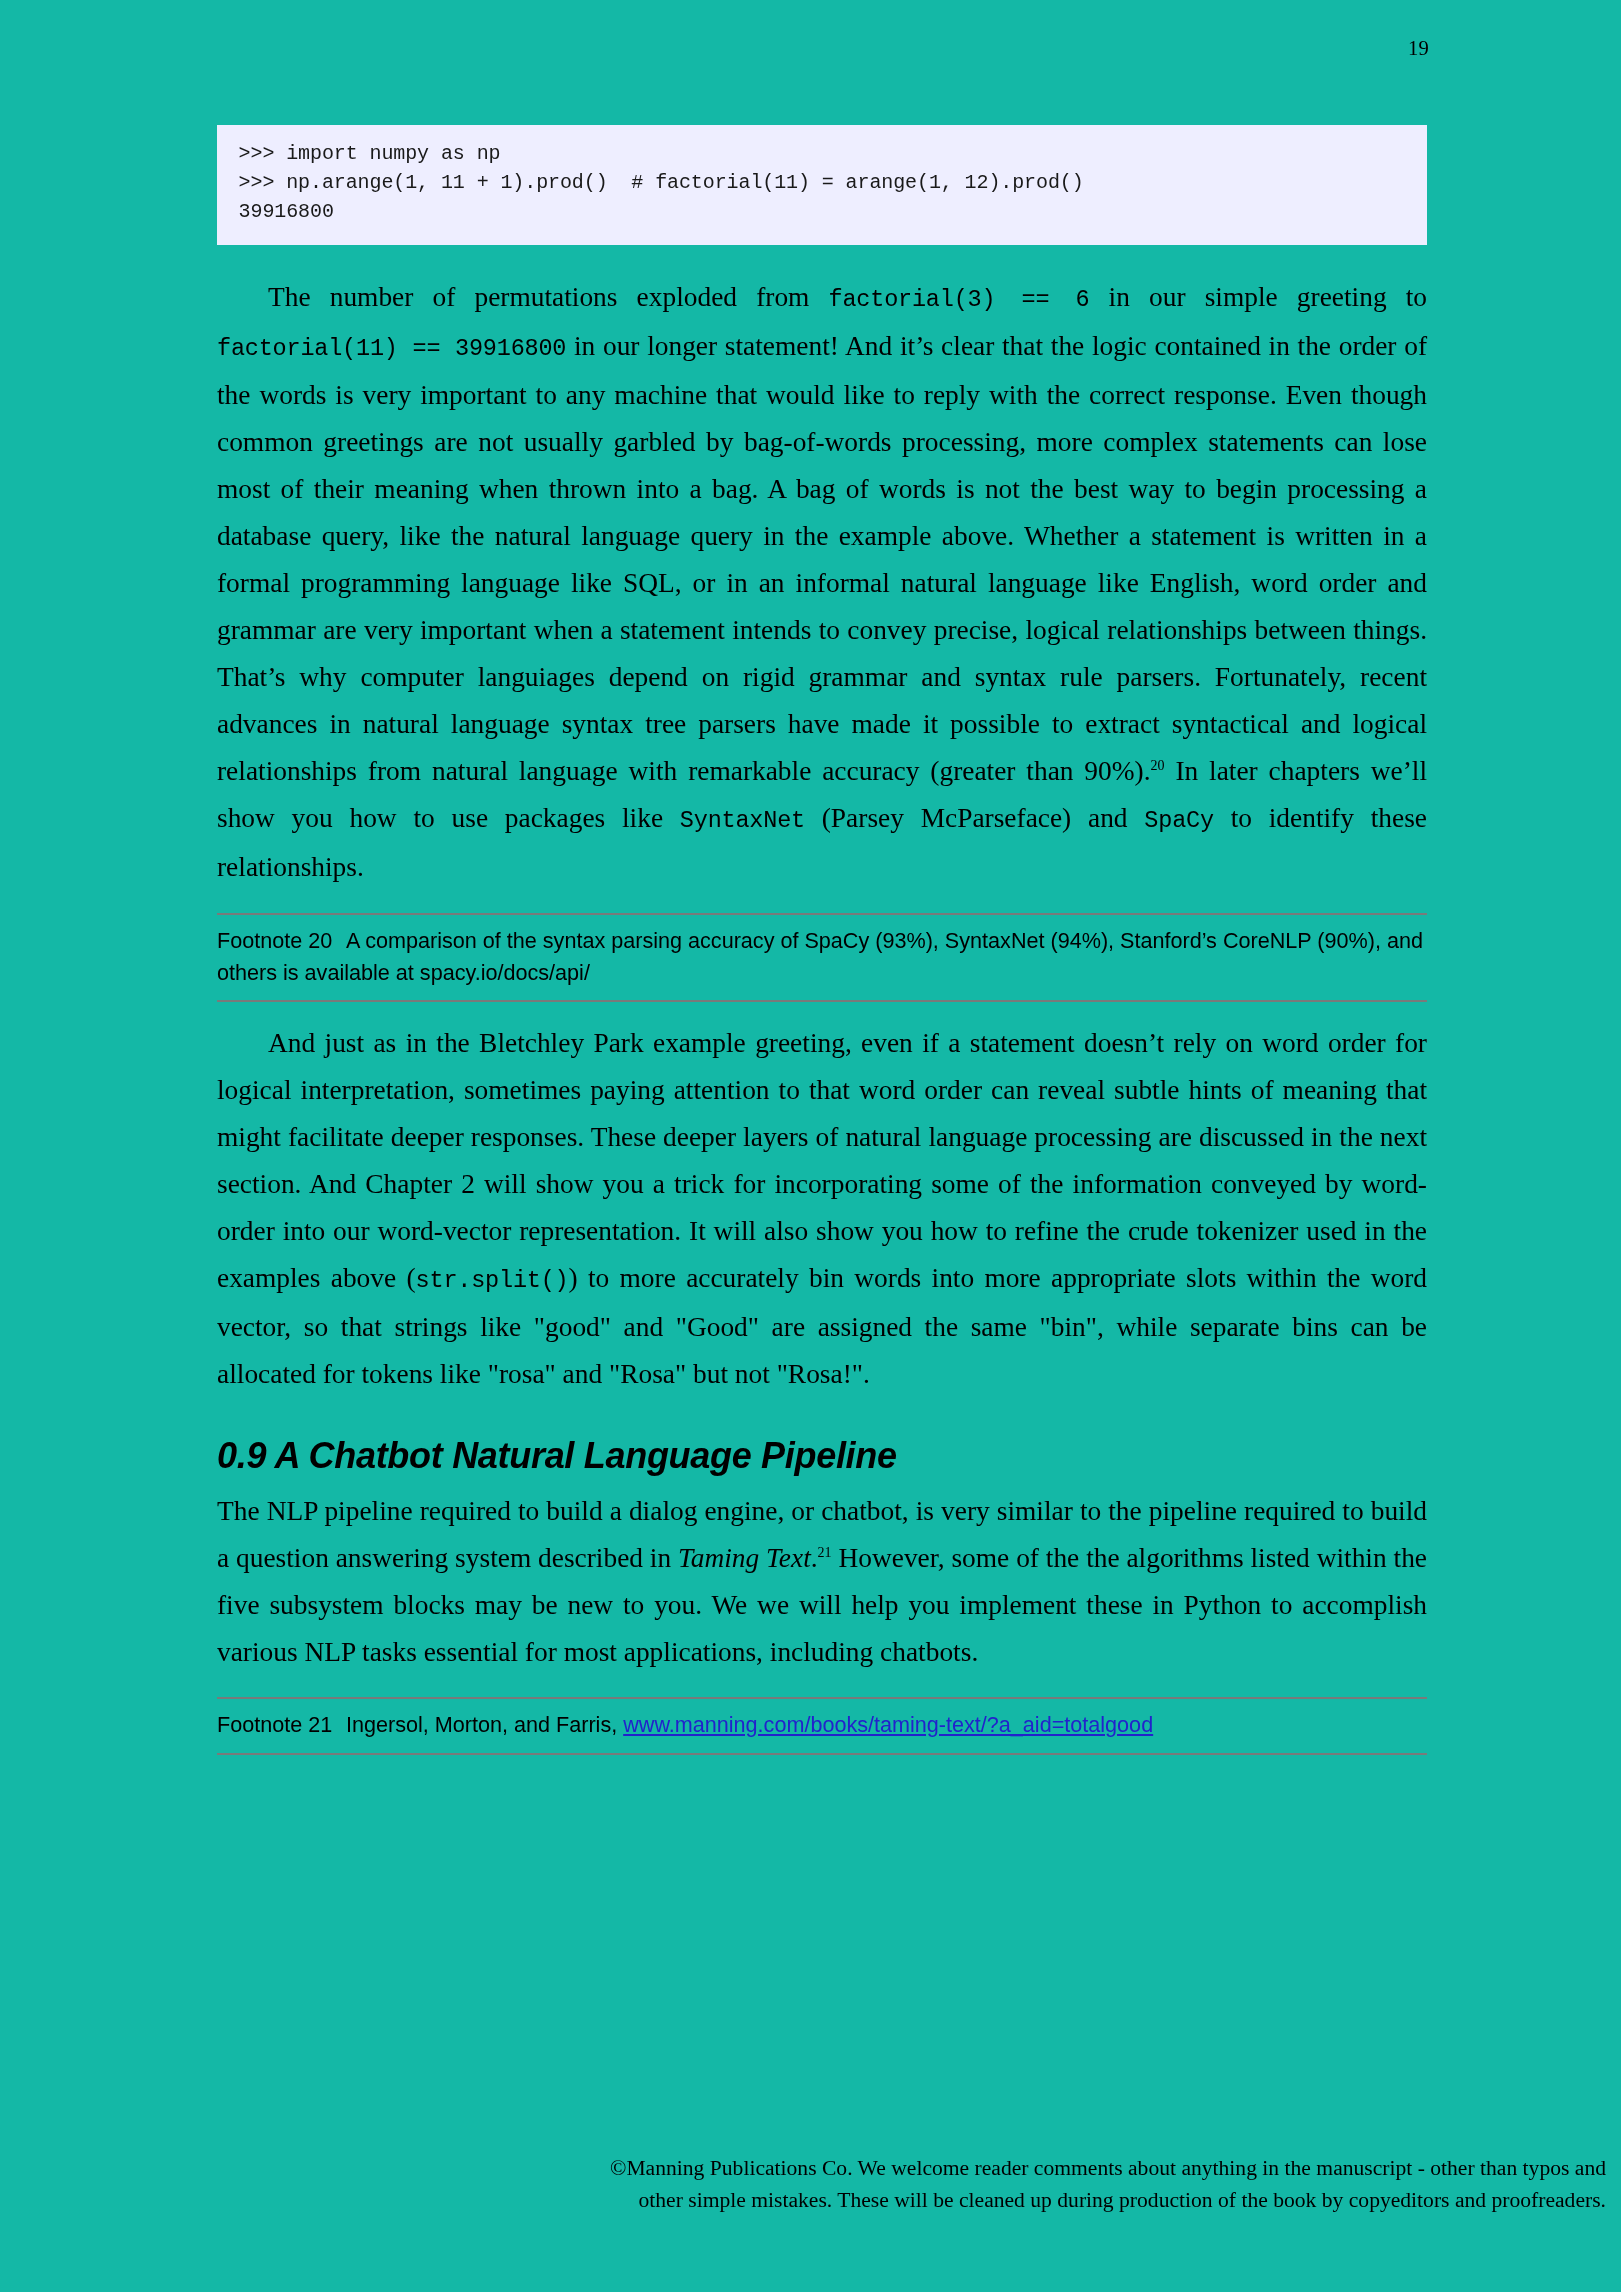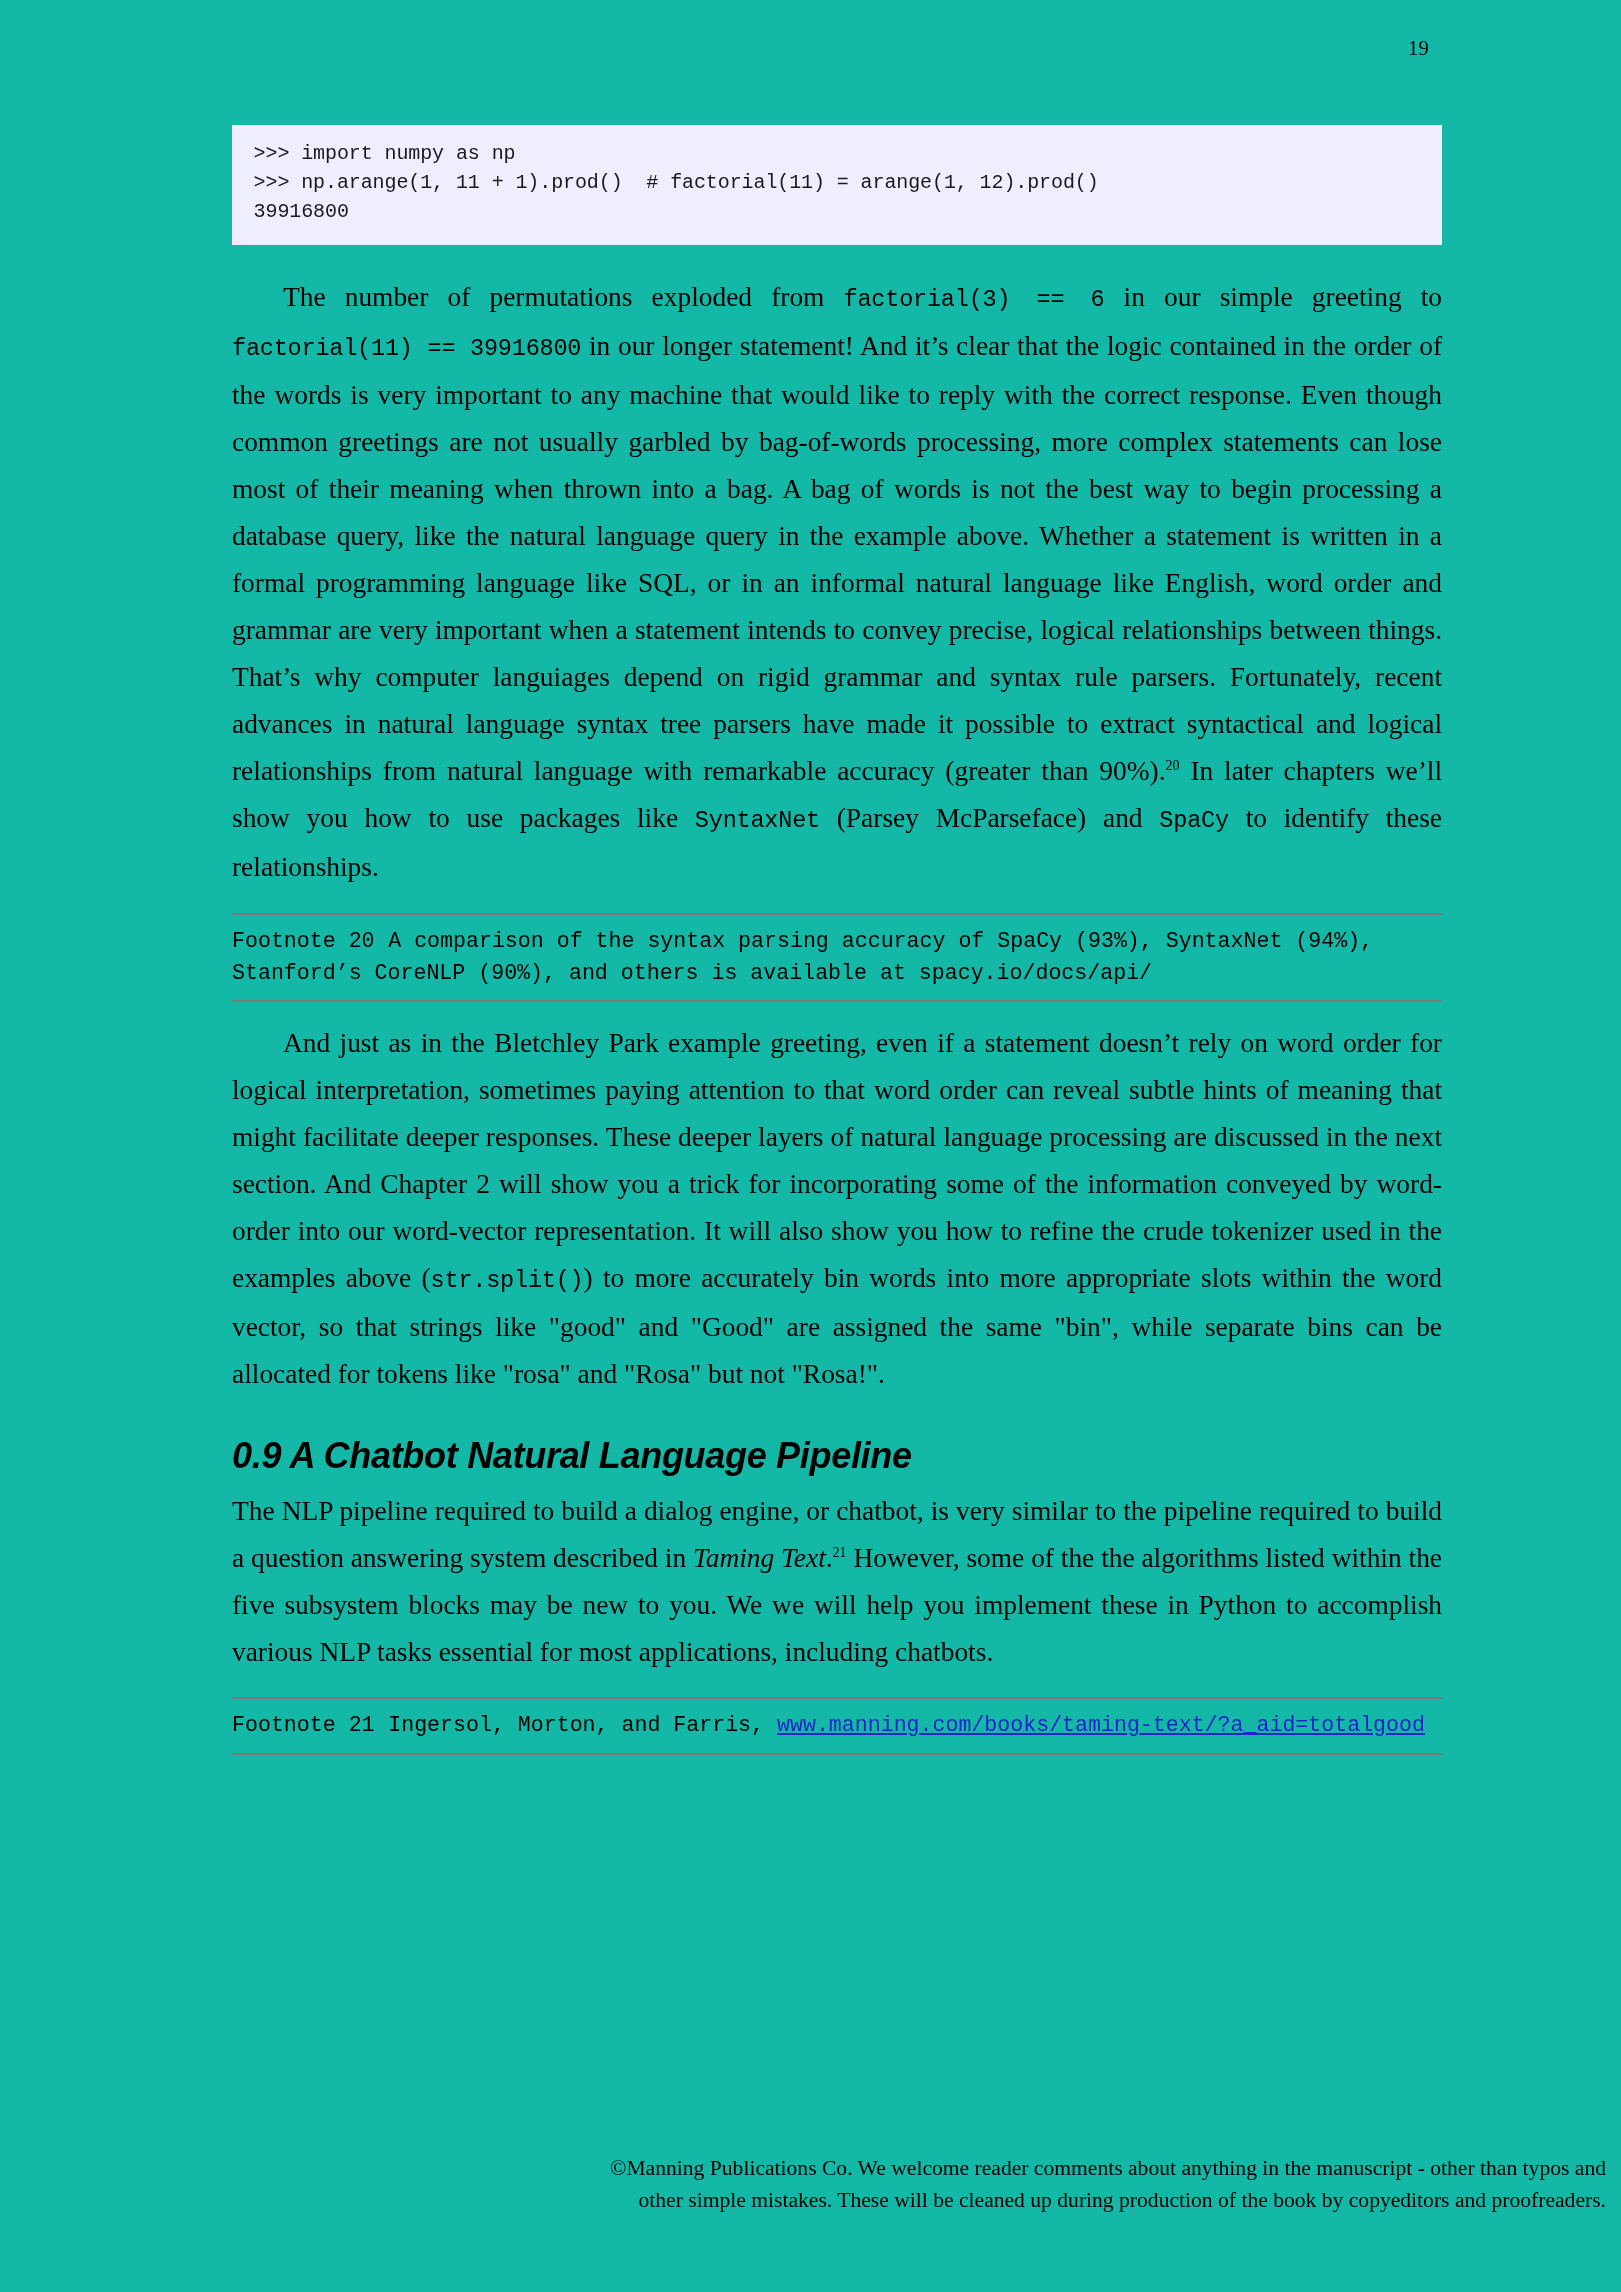--- a/index.html
+++ b/index.html
@@ -25,21 +25,21 @@
     position: absolute;
     top: 37px;
     right: 192px;
     font-size: 20.6px;
     font-family: "Liberation Serif", serif;
     letter-spacing: 0.2px;
   }
   
   .content {
     position: absolute;
-    left: 232px;
+    left: 217px;
     top: 125px;
     width: 1210px;
   }
   
   .code-block {
     background: #eeeeff;
     padding: 13.7px 21.6px 19.6px 21.6px;
     margin: 0 0 29px 0;
     box-sizing: border-box;
     width: 1210px;
@@ -77,21 +77,21 @@
   
   .footnote-rule {
     border: 0;
     border-top: 2.9px solid #7a7a7a;
     margin: 21.6px 0 9.8px 0;
     width: 100%;
   }
   .footnote {
     font-size: 21.6px;
     line-height: 32px;
-    font-family: Liberation Mono, monospace;
+    font-family: Liberation Sans, sans-serif;
     text-align: left;
   }
   .footnote .fn-label {
     margin-right: 13.7px;
   }
   .footnote a,
   .footnote .link {
     color: #2222cc;
     text-decoration: underline;
   }

